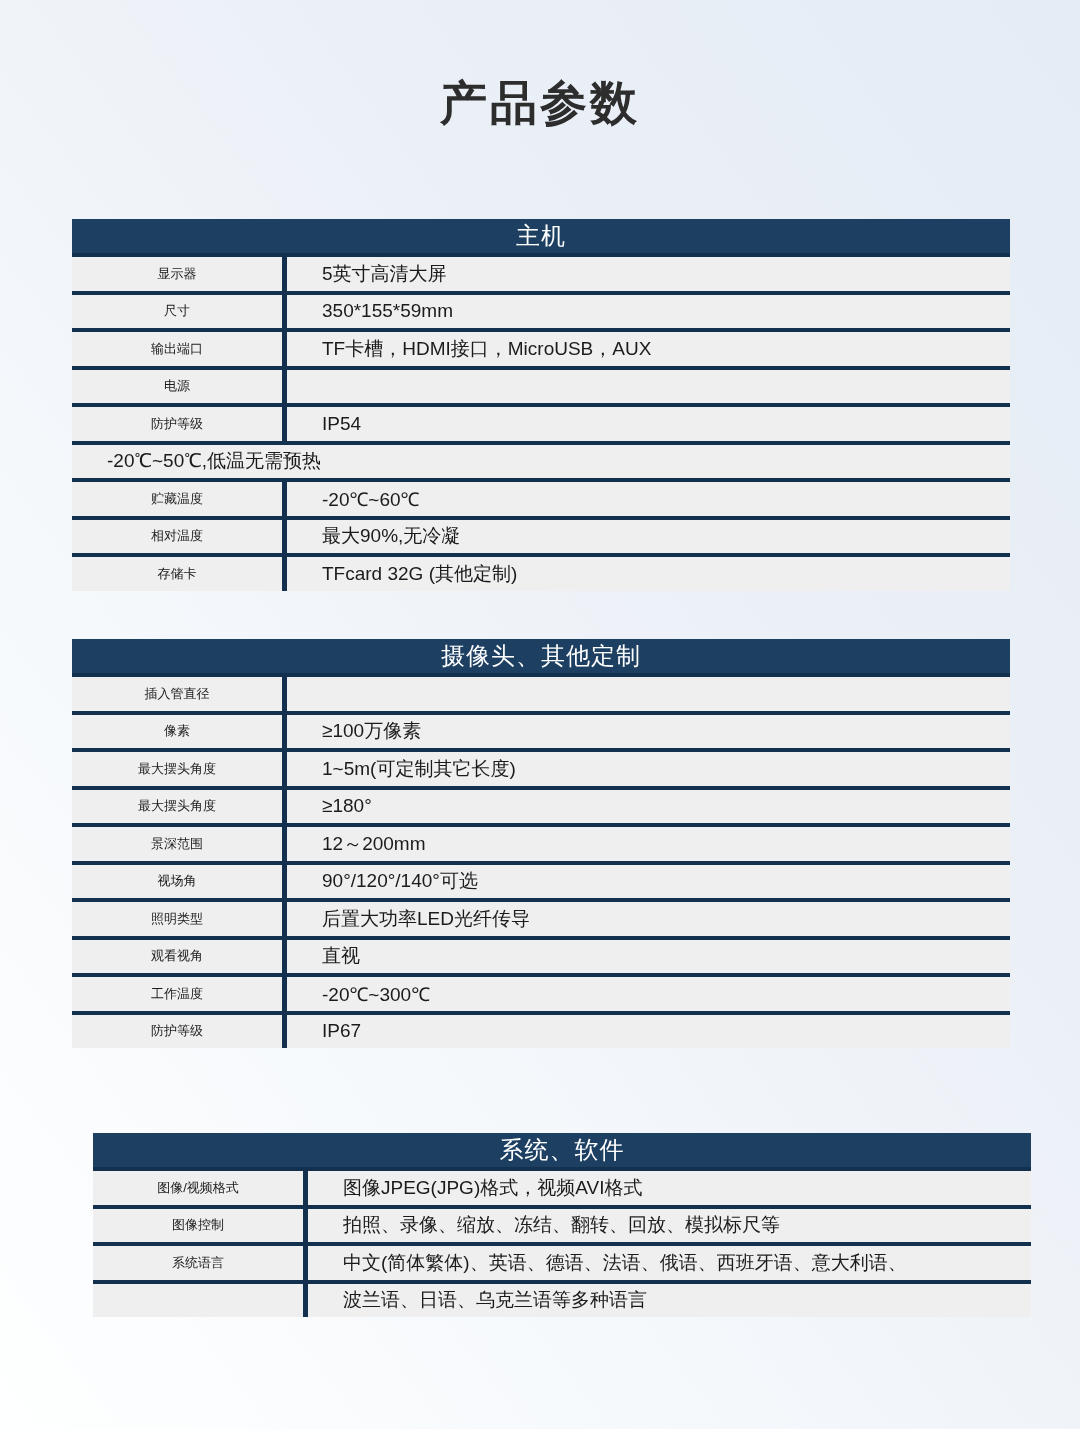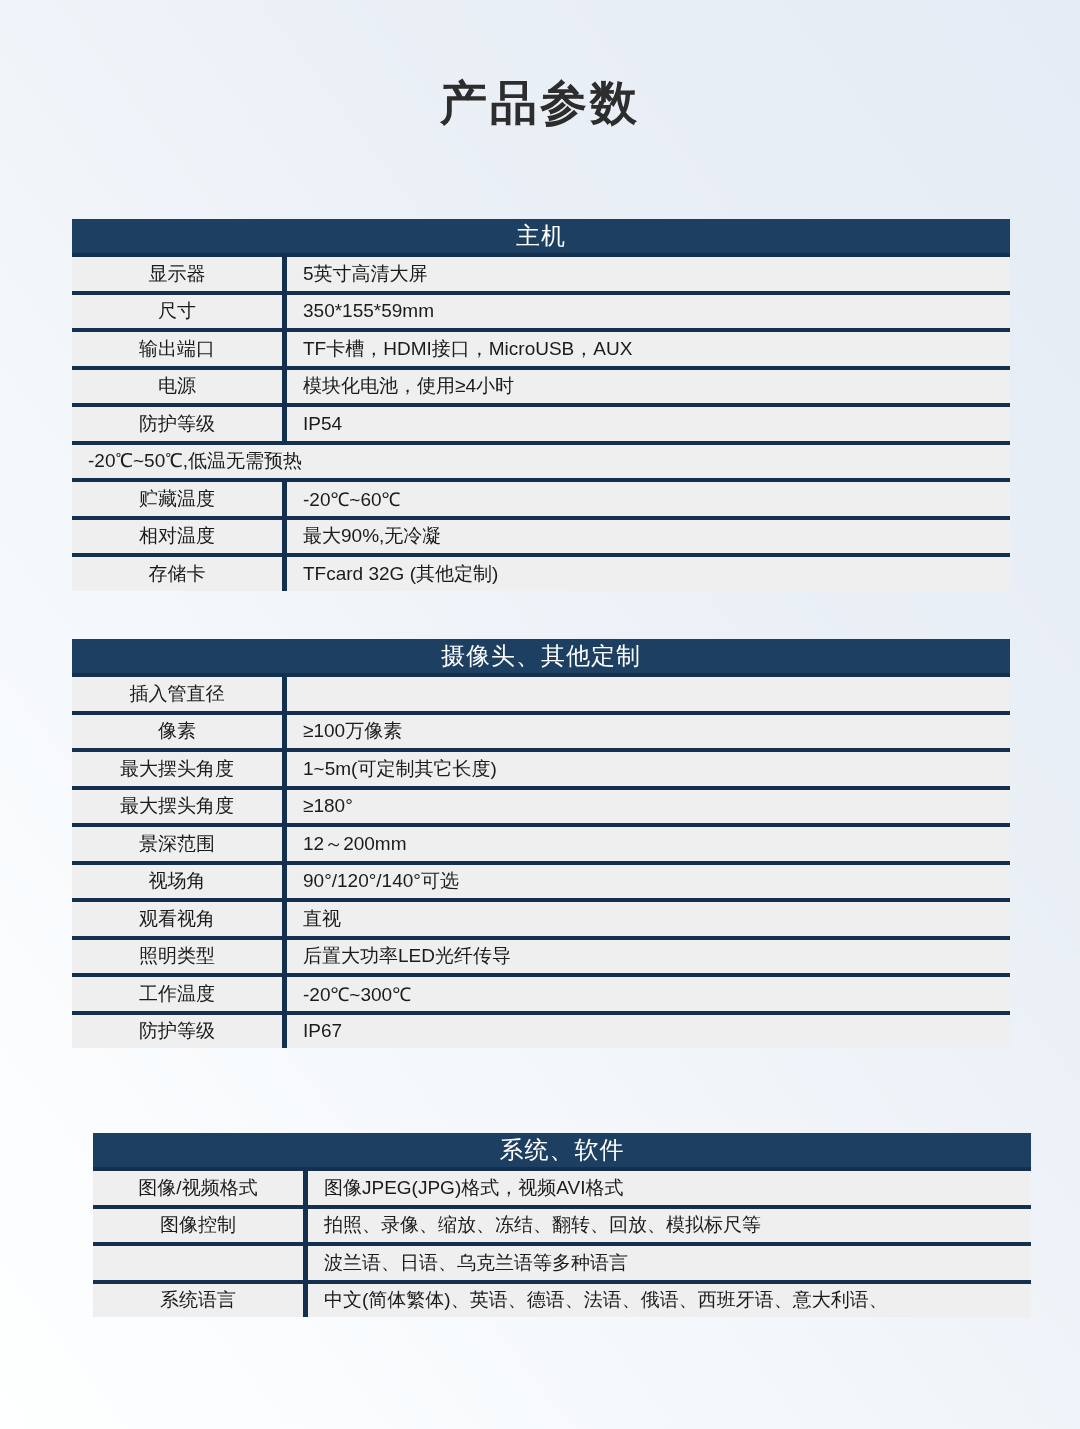--- a/index.html
+++ b/index.html
@@ -55,30 +55,30 @@
     background: #efefef;
     border-top: 4px solid #14304f;
   }
   .cell-label {
     box-sizing: border-box;
     width: 215px;
     display: flex;
     align-items: center;
     justify-content: center;
     border-right: 5px solid #14304f;
-    font-size: 19px;
+    font-size: 13px;
     color: #1b1b1b;
     text-align: center;
     white-space: nowrap;
   }
   .cell-value {
     flex: 1;
     display: flex;
     align-items: center;
-    padding-left: 16px;
+    padding-left: 35px;
     font-size: 19px;
     color: #1b1b1b;
     white-space: nowrap;
   }
 </style>
 </head>
 <body>
 
 <div class="page">
   <h1 class="page-title">产品参数</h1>
@@ -92,21 +92,20 @@
         <div class="table-row">
           <div class="cell-label">尺寸</div>
           <div class="cell-value">350*155*59mm</div>
         </div>
         <div class="table-row">
           <div class="cell-label">输出端口</div>
           <div class="cell-value">TF卡槽，HDMI接口，MicroUSB，AUX</div>
         </div>
         <div class="table-row">
           <div class="cell-label">电源</div>
-          <div class="cell-value">模块化电池，使用≥4小时</div>
         </div>
         <div class="table-row">
           <div class="cell-label">防护等级</div>
           <div class="cell-value">IP54</div>
         </div>
         <div class="table-row">
           <div class="cell-value">-20℃~50℃,低温无需预热</div>
         </div>
         <div class="table-row">
           <div class="cell-label">贮藏温度</div>
@@ -140,26 +139,26 @@
         </div>
         <div class="table-row">
           <div class="cell-label">景深范围</div>
           <div class="cell-value">12～200mm</div>
         </div>
         <div class="table-row">
           <div class="cell-label">视场角</div>
           <div class="cell-value">90°/120°/140°可选</div>
         </div>
         <div class="table-row">
+          <div class="cell-label">照明类型</div>
+          <div class="cell-value">后置大功率LED光纤传导</div>
+        </div>
+        <div class="table-row">
           <div class="cell-label">观看视角</div>
           <div class="cell-value">直视</div>
-        </div>
-        <div class="table-row">
-          <div class="cell-label">照明类型</div>
-          <div class="cell-value">后置大功率LED光纤传导</div>
         </div>
         <div class="table-row">
           <div class="cell-label">工作温度</div>
           <div class="cell-value">-20℃~300℃</div>
         </div>
         <div class="table-row">
           <div class="cell-label">防护等级</div>
           <div class="cell-value">IP67</div>
         </div>
       </div>
@@ -167,22 +166,22 @@
         <div class="table-header">系统、软件</div>
         <div class="table-row">
           <div class="cell-label">图像/视频格式</div>
           <div class="cell-value">图像JPEG(JPG)格式，视频AVI格式</div>
         </div>
         <div class="table-row">
           <div class="cell-label">图像控制</div>
           <div class="cell-value">拍照、录像、缩放、冻结、翻转、回放、模拟标尺等</div>
         </div>
         <div class="table-row">
+          <div class="cell-label">系统语言</div>
+          <div class="cell-value">中文(简体繁体)、英语、德语、法语、俄语、西班牙语、意大利语、</div>
+        </div>
+        <div class="table-row">
           <div class="cell-label"></div>
           <div class="cell-value">波兰语、日语、乌克兰语等多种语言</div>
-        </div>
-        <div class="table-row">
-          <div class="cell-label">系统语言</div>
-          <div class="cell-value">中文(简体繁体)、英语、德语、法语、俄语、西班牙语、意大利语、</div>
         </div>
       </div>
     </div>
 </div>
 
 </body></html>

